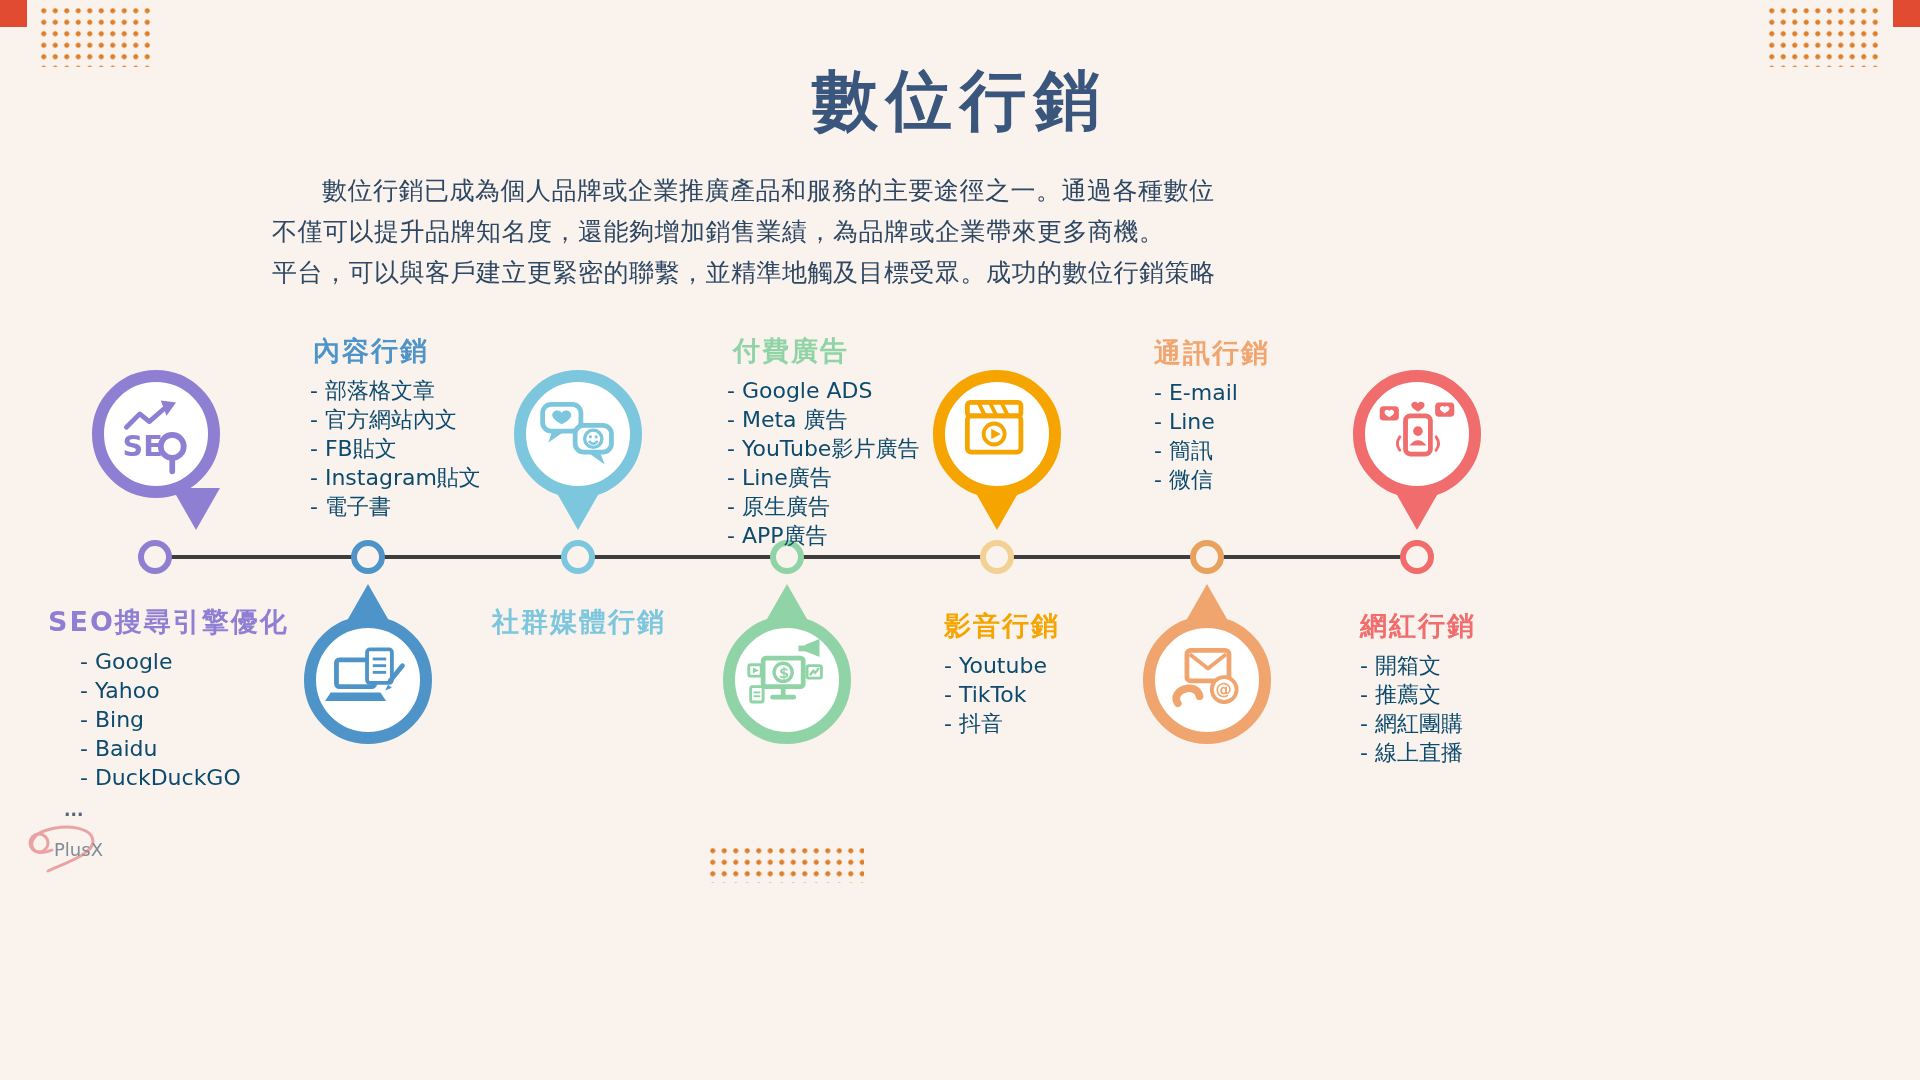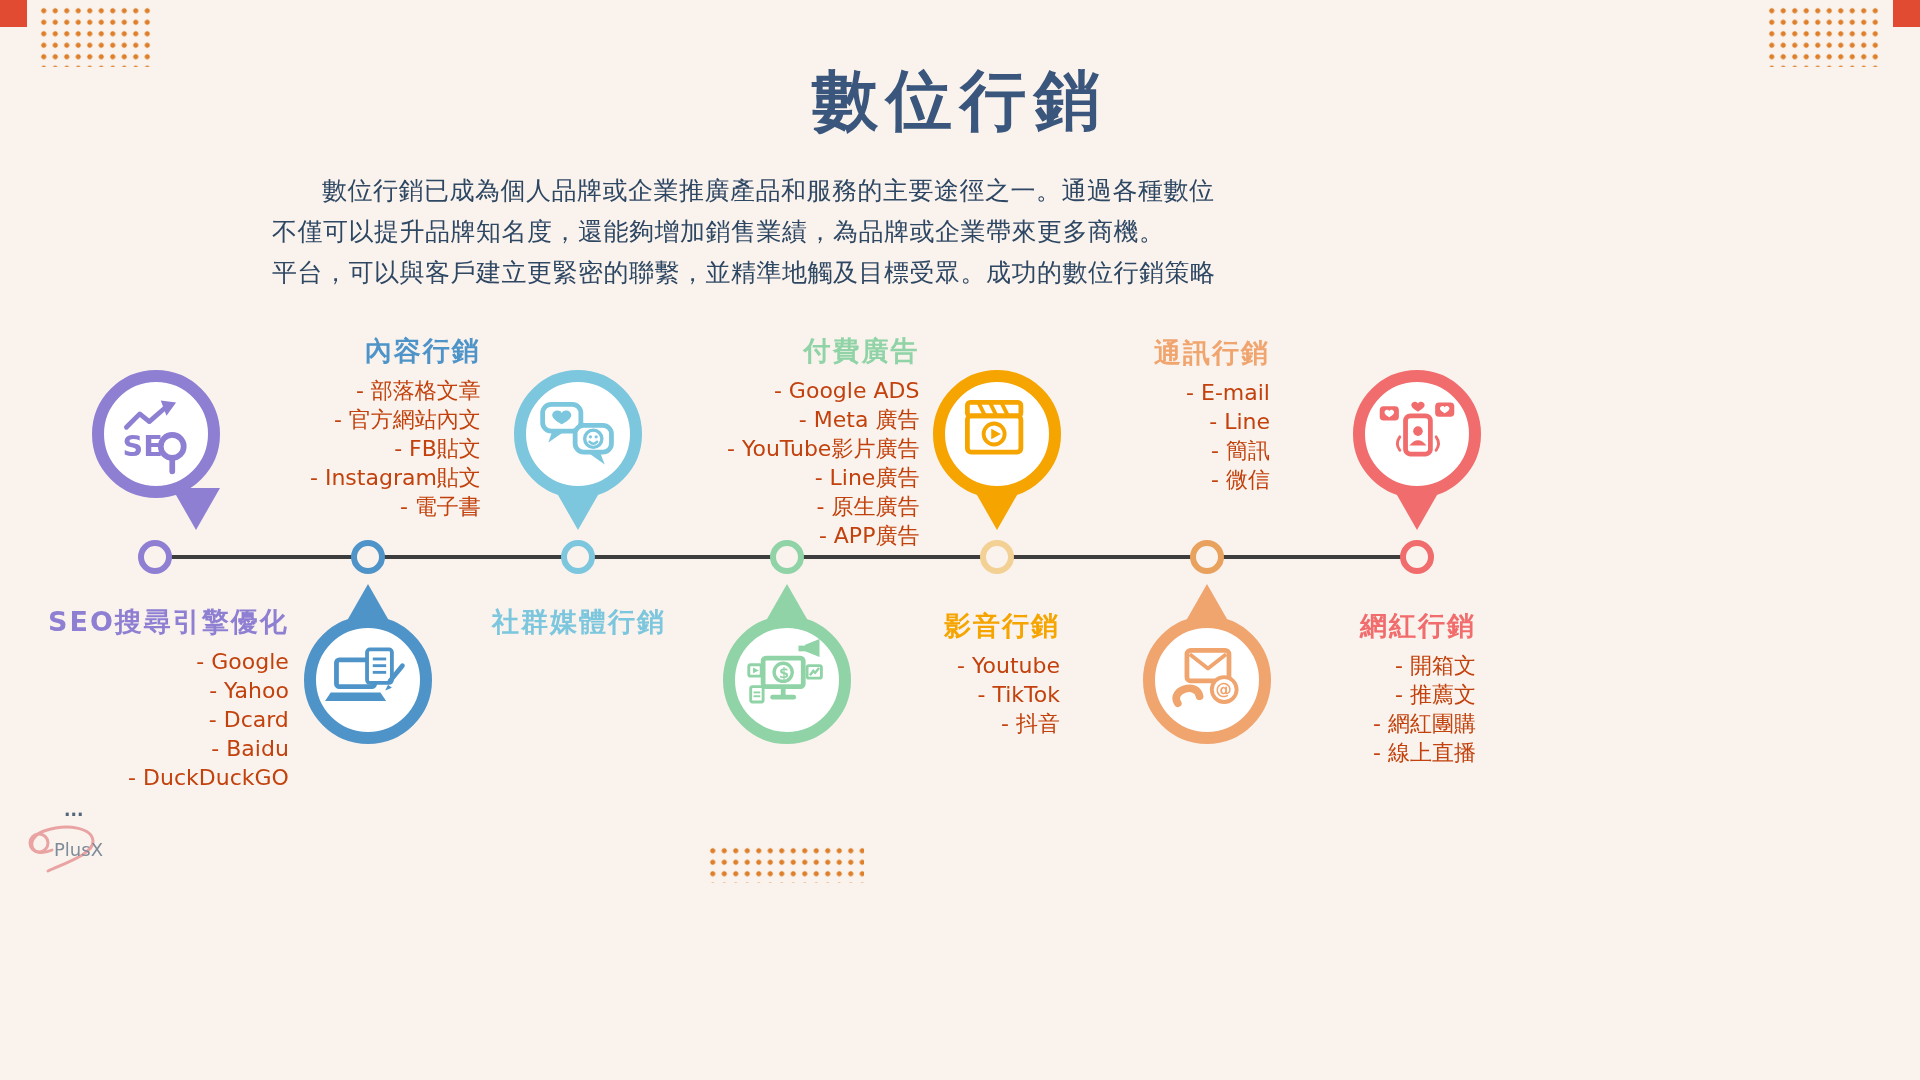--- a/index.html
+++ b/index.html
@@ -73,25 +73,25 @@
     border-top:42px solid var(--c);
   }
   .tail-up {
     width:0; height:0; margin-bottom:-10px;
     border-left:24px solid transparent; border-right:24px solid transparent;
     border-bottom:42px solid var(--c);
   }
   .icon { color:var(--c); }
 
   
-  .section-text { position:absolute;text-align:right; }
+  .section-text { position:absolute; }
   .section-title {
     font-size:27px; font-weight:800; color:var(--c); letter-spacing:2px;
   }
-  .items { margin-top:7px; font-size:22px; line-height:29px; color:#c2410c; }
+  .items { margin-top:7px; font-size:22px; line-height:29px; color:#0c4a6e; }
 
   
   .logo { position:absolute; left:18px; top:798px; }
 </style>
 </head>
 <body>
 
 <div class="page">
 
   <div class="corner corner-tl"></div>
@@ -225,24 +225,24 @@
         <polyline points="27,18 46,33 65,18" fill="none" stroke="currentColor" stroke-width="4" stroke-linejoin="round"></polyline>
         <circle cx="63" cy="55" r="13" fill="#fff" stroke="currentColor" stroke-width="4"></circle>
         <text x="54" y="61" font-size="17" font-weight="bold" fill="currentColor" font-family="DejaVu Sans, sans-serif">@</text>
         <path d="M 12 66 C 8 50 38 50 36 66" transform="rotate(-18 24 60)" fill="none" stroke="currentColor" stroke-width="8" stroke-linecap="round"></path>
       </svg>
     </div>
   </div>
 
   <div class="section-text sec-seo" style="left:48px; top:604px;">
     <div class="section-title">SEO搜尋引擎優化</div>
-    <div class="items" style="margin-left:18px;">
+    <div class="items" style="margin-left:32px;">
       <div>- Google</div>
       <div>- Yahoo</div>
-      <div>- Dcard</div>
+      <div>- Bing</div>
       <div>- Baidu</div>
       <div>- DuckDuckGO</div>
     </div>
   </div>
 
   <div class="section-text sec-content" style="left:313px; top:333px;">
     <div class="section-title">內容行銷</div>
     <div class="items" style="margin-left:-3px;">
       <div>- 部落格文章</div>
       <div>- 官方網站內文</div>

